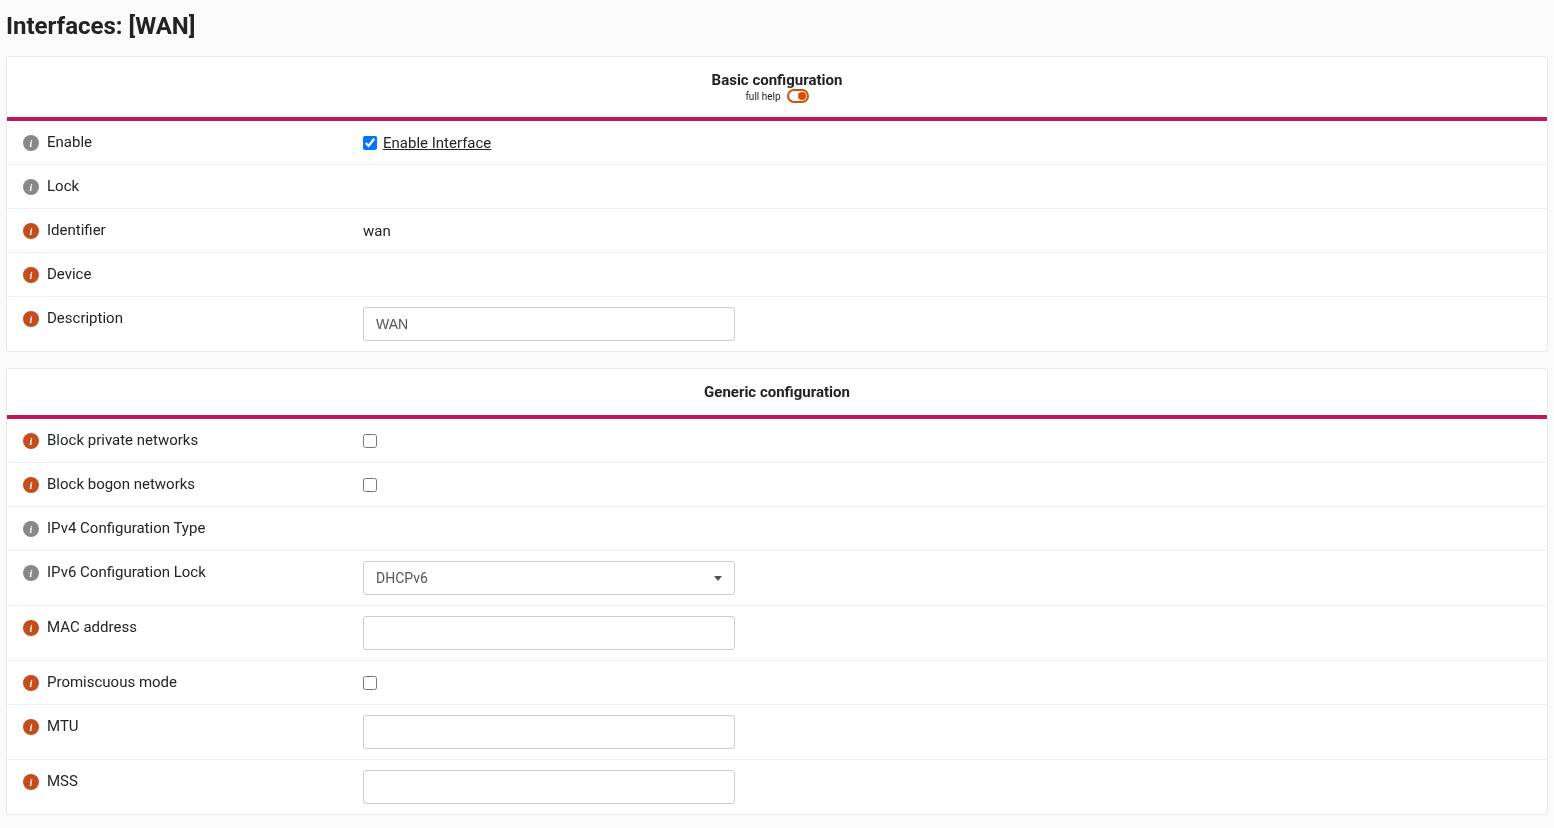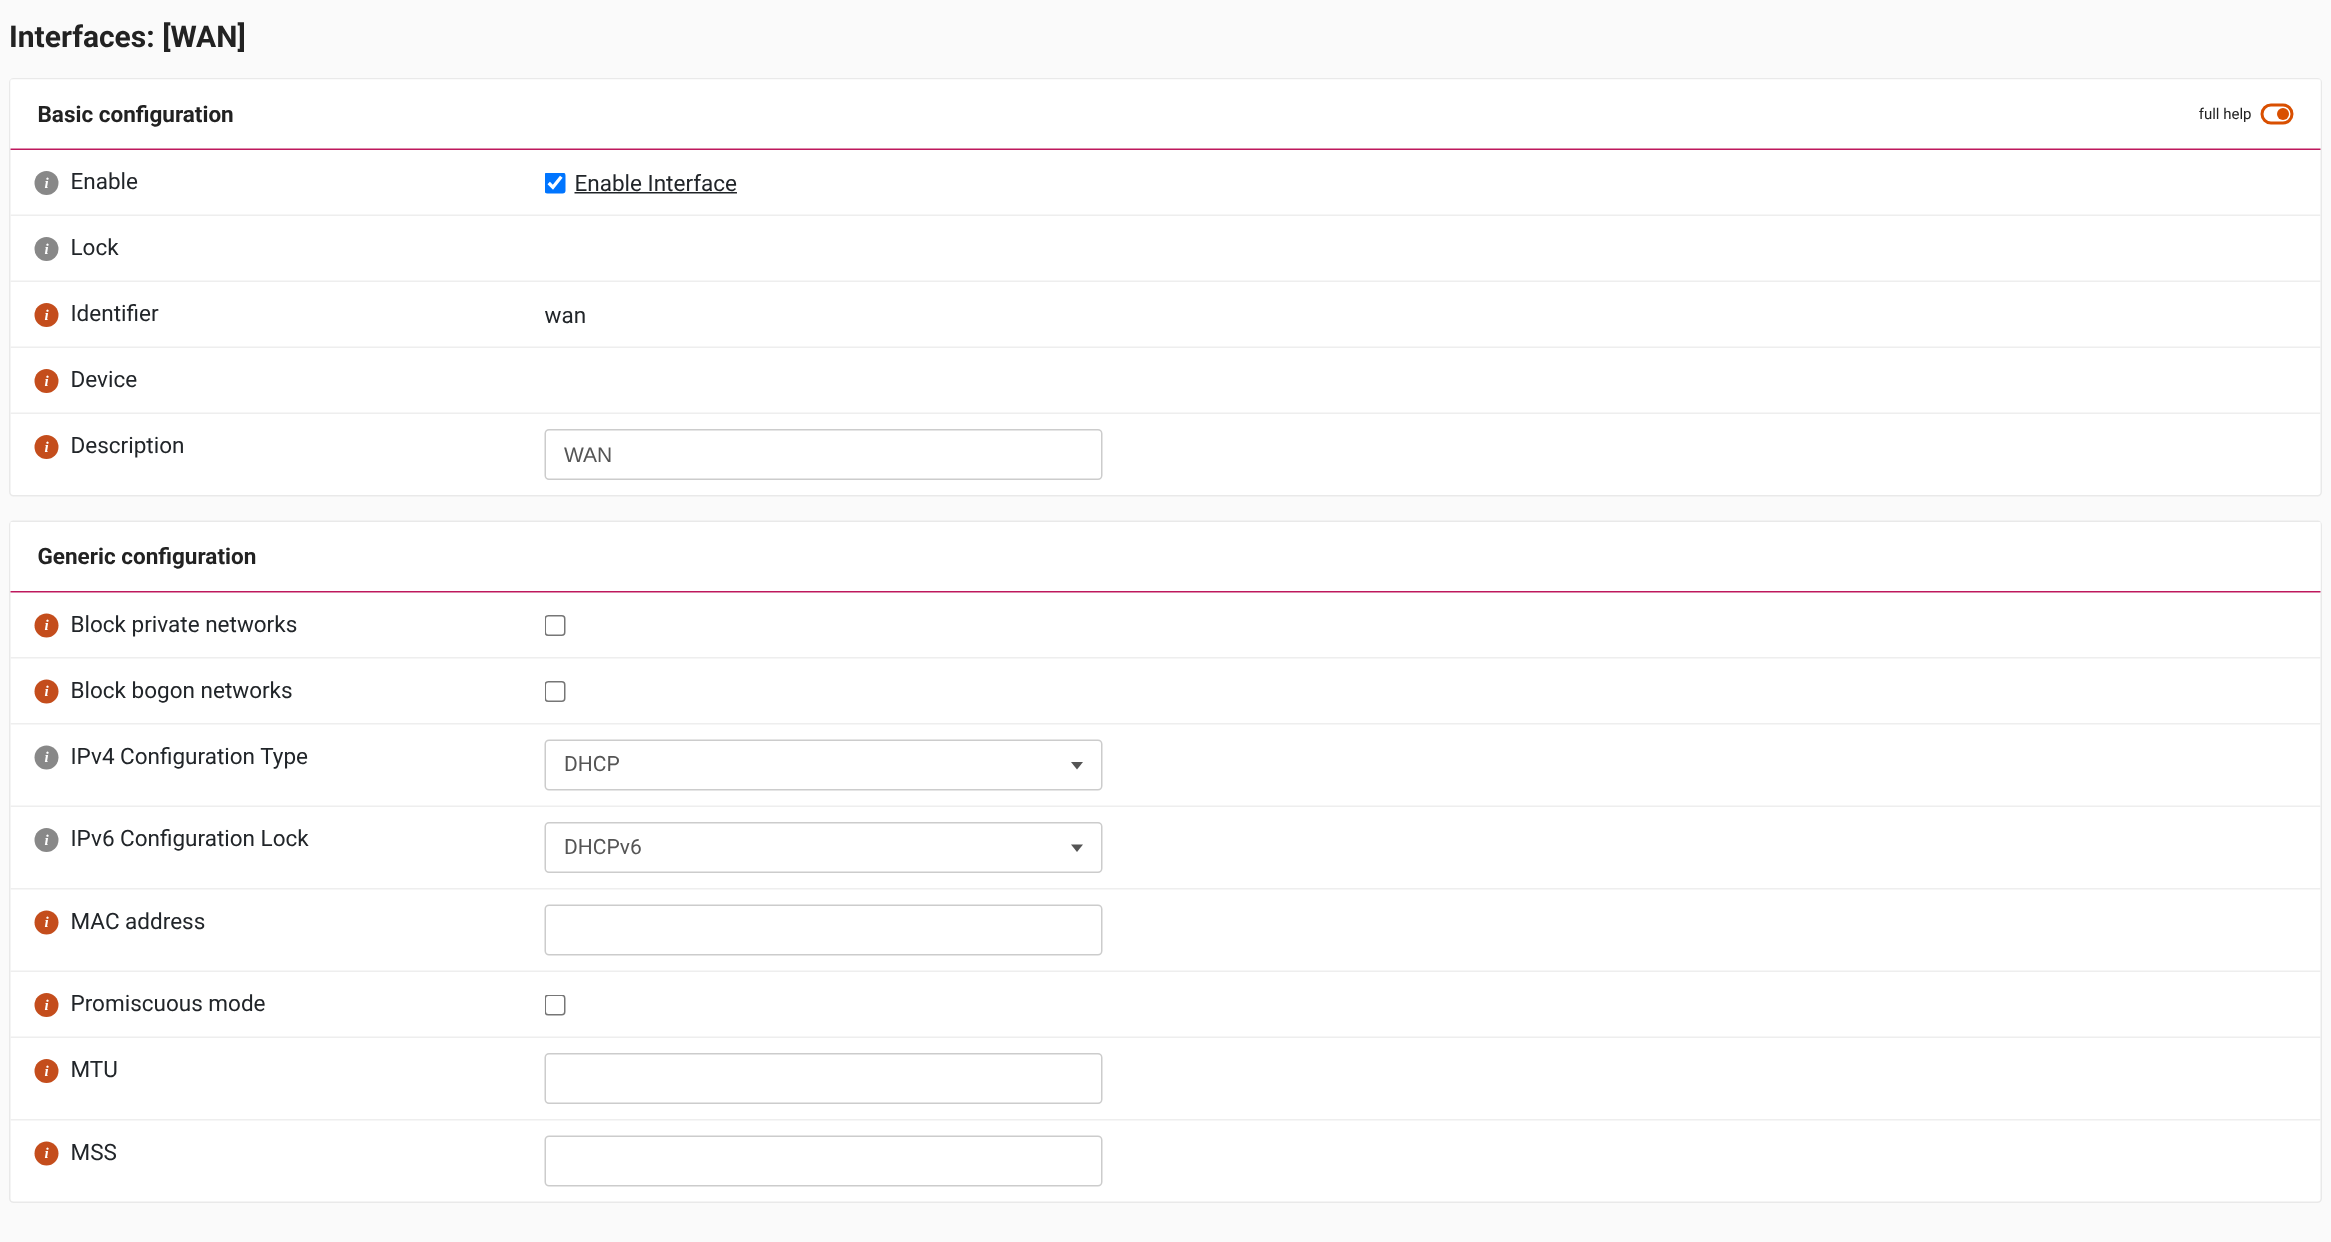--- a/index.html
+++ b/index.html
@@ -4,21 +4,21 @@
   <style>
     * { box-sizing: border-box; margin: 0; padding: 0; }
     body {
       font-family: -apple-system, BlinkMacSystemFont, "Segoe UI", Roboto, "Helvetica Neue", Arial, sans-serif;
       font-size: 15px;
       color: #212529;
       background: #fafafa;
       padding: 0;
     }
     .page-title {
-      font-size: 20px;
+      font-size: 24px;
       font-weight: 700;
       color: #222;
       padding: 12px 6px 16px 6px;
     }
     .main-wrap {
       padding: 0 6px;
     }
     .panel {
       background: #fff;
       border: 1px solid #e9e9e9;
@@ -26,22 +26,23 @@
       margin-bottom: 16px;
     }
     .panel-header {
       display: flex;
       justify-content: space-between;
       align-items: center;
       padding: 14px 18px;
       font-weight: 700;
       font-size: 15px;
       color: #222;
-      border-bottom: 1px solid #be185d;
-      background: #fff;
+      border-bottom: 4px solid #be185d;
+      background: #fff;
+      flex-direction: column;
     }
     .full-help {
       font-weight: 400;
       font-size: 10px;
       display: flex;
       align-items: center;
       gap: 6px;
       cursor: pointer;
     }
     .toggle {
@@ -239,26 +240,20 @@
       <div class="row-value">
         <input type="checkbox" style="">
       </div>
     </div>
 
     <div class="row">
       <div class="row-label">
         <span class="info-icon info-gray">i</span>
         <span class="label-text">IPv4 Configuration Type</span>
       </div>
-      <div class="row-value">
-        <div class="select-like">
-          <span>DHCP</span>
-          <span class="caret"></span>
-        </div>
-      </div>
     </div>
 
     <div class="row">
       <div class="row-label">
         <span class="info-icon info-gray">i</span>
         <span class="label-text">IPv6 Configuration Lock</span>
       </div>
       <div class="row-value">
         <div class="select-like">
           <span>DHCPv6</span>

